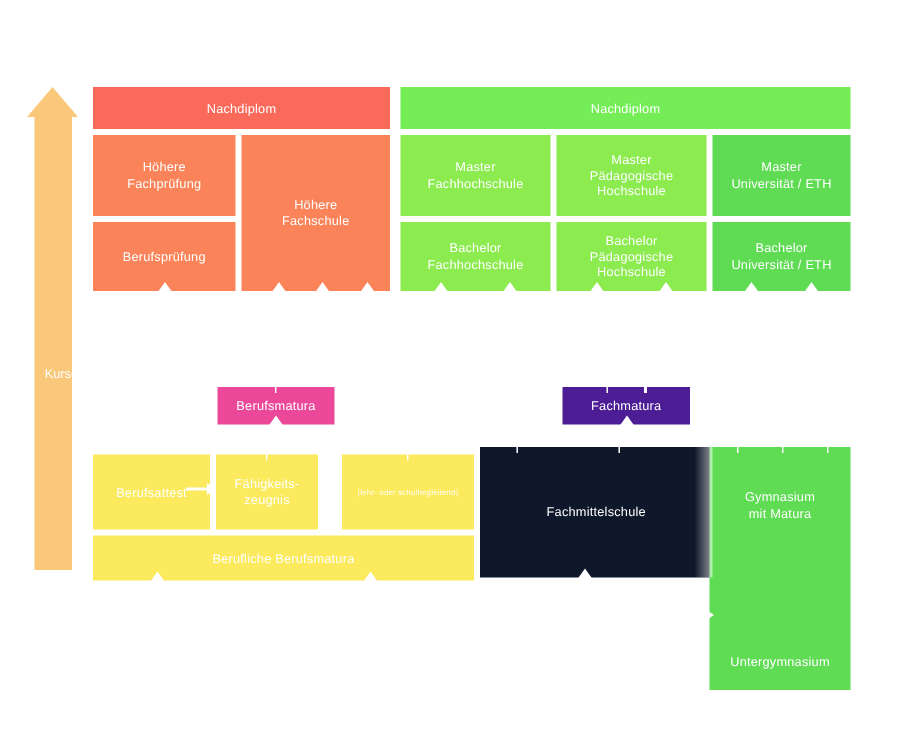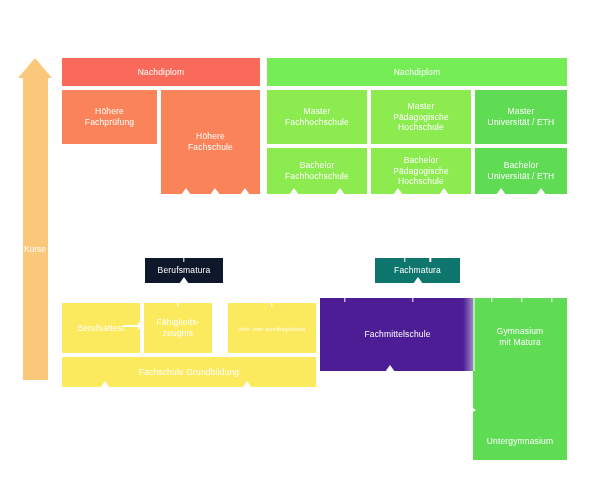--- a/index.html
+++ b/index.html
@@ -108,21 +108,21 @@
     position: absolute;
     top: 19px; left: 4.5px;
     width: 25px;
     bottom: 0;
     background: #fac87b;
   }
   .kurse .klbl {
     position: absolute;
     left: 0; right: 0;
     top: 186px;
-    text-align: center;
+    text-align: right;
     z-index: 3;
   }
   
   .fade-r {
     position: absolute;
     top: 0; bottom: 0; right: 0;
     width: 12px;
     background: linear-gradient(to right, rgba(255,255,255,0), rgba(255,255,255,0.55));
     z-index: 2;
   }
@@ -140,20 +140,24 @@
 
   <div class="node" style="left:62px; top:58px; width:198px; height:28px; background:#fa6a5a;">
     <span class="lbl">Nachdiplom</span>
   </div>
 
   <div class="node" style="left:62px; top:90px; width:95px; height:54px; background:#fb8359;">
     <span class="lbl">Höhere
 Fachprüfung</span>
   </div>
 
+  <div class="node" style="left:62px; top:148px; width:95px; height:46px; background:#fb8359;">
+    <span class="lbl">Berufsprüfung</span>
+    <span class="notch" style="left:50%;"></span>
+  </div>
 
   <div class="node" style="left:161px; top:90px; width:99px; height:104px; background:#fb8359;">
     <span class="lbl">Höhere
 Fachschule</span>
     <span class="notch" style="left:25%;"></span>
     <span class="notch" style="left:55%;"></span>
     <span class="notch" style="left:85%;"></span>
   </div>
 
   <div class="node" style="left:267px; top:58px; width:300px; height:28px; background:#75ed56;">
@@ -187,27 +191,27 @@
     <span class="notch" style="left:27%;"></span>
     <span class="notch" style="left:73%;"></span>
   </div>
   <div class="node" style="left:475px; top:148px; width:92px; height:46px; background:#5fdb54;">
     <span class="lbl">Bachelor
 Universität / ETH</span>
     <span class="notch" style="left:28%;"></span>
     <span class="notch" style="left:72%;"></span>
   </div>
 
-  <div class="node" style="left:145px; top:258px; width:78px; height:25px; background:#0f172a;">
+  <div class="node" style="left:145px; top:258px; width:78px; height:25px; background:#ec4899;">
     <span class="tick" style="left:50%;"></span>
     <span class="lbl">Berufsmatura</span>
     <span class="notch" style="left:50%;"></span>
   </div>
 
-  <div class="node" style="left:375px; top:258px; width:85px; height:25px; background:#0f766e;">
+  <div class="node" style="left:375px; top:258px; width:85px; height:25px; background:#4c1d95;">
     <span class="tick" style="left:35%;"></span>
     <span class="tick" style="left:65%;"></span>
     <span class="lbl">Fachmatura</span>
     <span class="notch" style="left:50%;"></span>
   </div>
 
   <div class="node" style="left:62px; top:303px; width:78px; height:50px; background:#fbe95e;">
     <span class="lbl">Berufsattest</span>
   </div>
 
@@ -221,26 +225,26 @@
     <span class="lbl">Fähigkeits-
 zeugnis</span>
   </div>
 
   <div class="node" style="left:228px; top:303px; width:88px; height:50px; background:#fbe95e;">
     <span class="tick" style="left:50%;"></span>
     <span class="sub">(lehr- oder schulbegleitend)</span>
   </div>
 
   <div class="node" style="left:62px; top:357px; width:254px; height:30px; background:#fbe95e;">
-    <span class="lbl">Fachschule Grundbildung</span>
+    <span class="lbl">Berufliche Berufsmatura</span>
     <span class="notch" style="left:17%;"></span>
     <span class="notch" style="left:73%;"></span>
   </div>
 
-  <div class="node" style="left:320px; top:298px; width:155px; height:73px; background:#4c1d95;">
+  <div class="node" style="left:320px; top:298px; width:155px; height:87px; background:#0f172a;">
     <span class="tick" style="left:16%;"></span>
     <span class="tick" style="left:60%;"></span>
     <span class="lbl">Fachmittelschule</span>
     <span class="fade-r"></span>
     <span class="notch" style="left:45%;"></span>
   </div>
 
   <div class="node" style="left:473px; top:298px; width:94px; height:162px; background:#5fdb54; justify-content:flex-start;">
     <span class="tick" style="left:20%;"></span>
     <span class="tick" style="left:52%;"></span>

